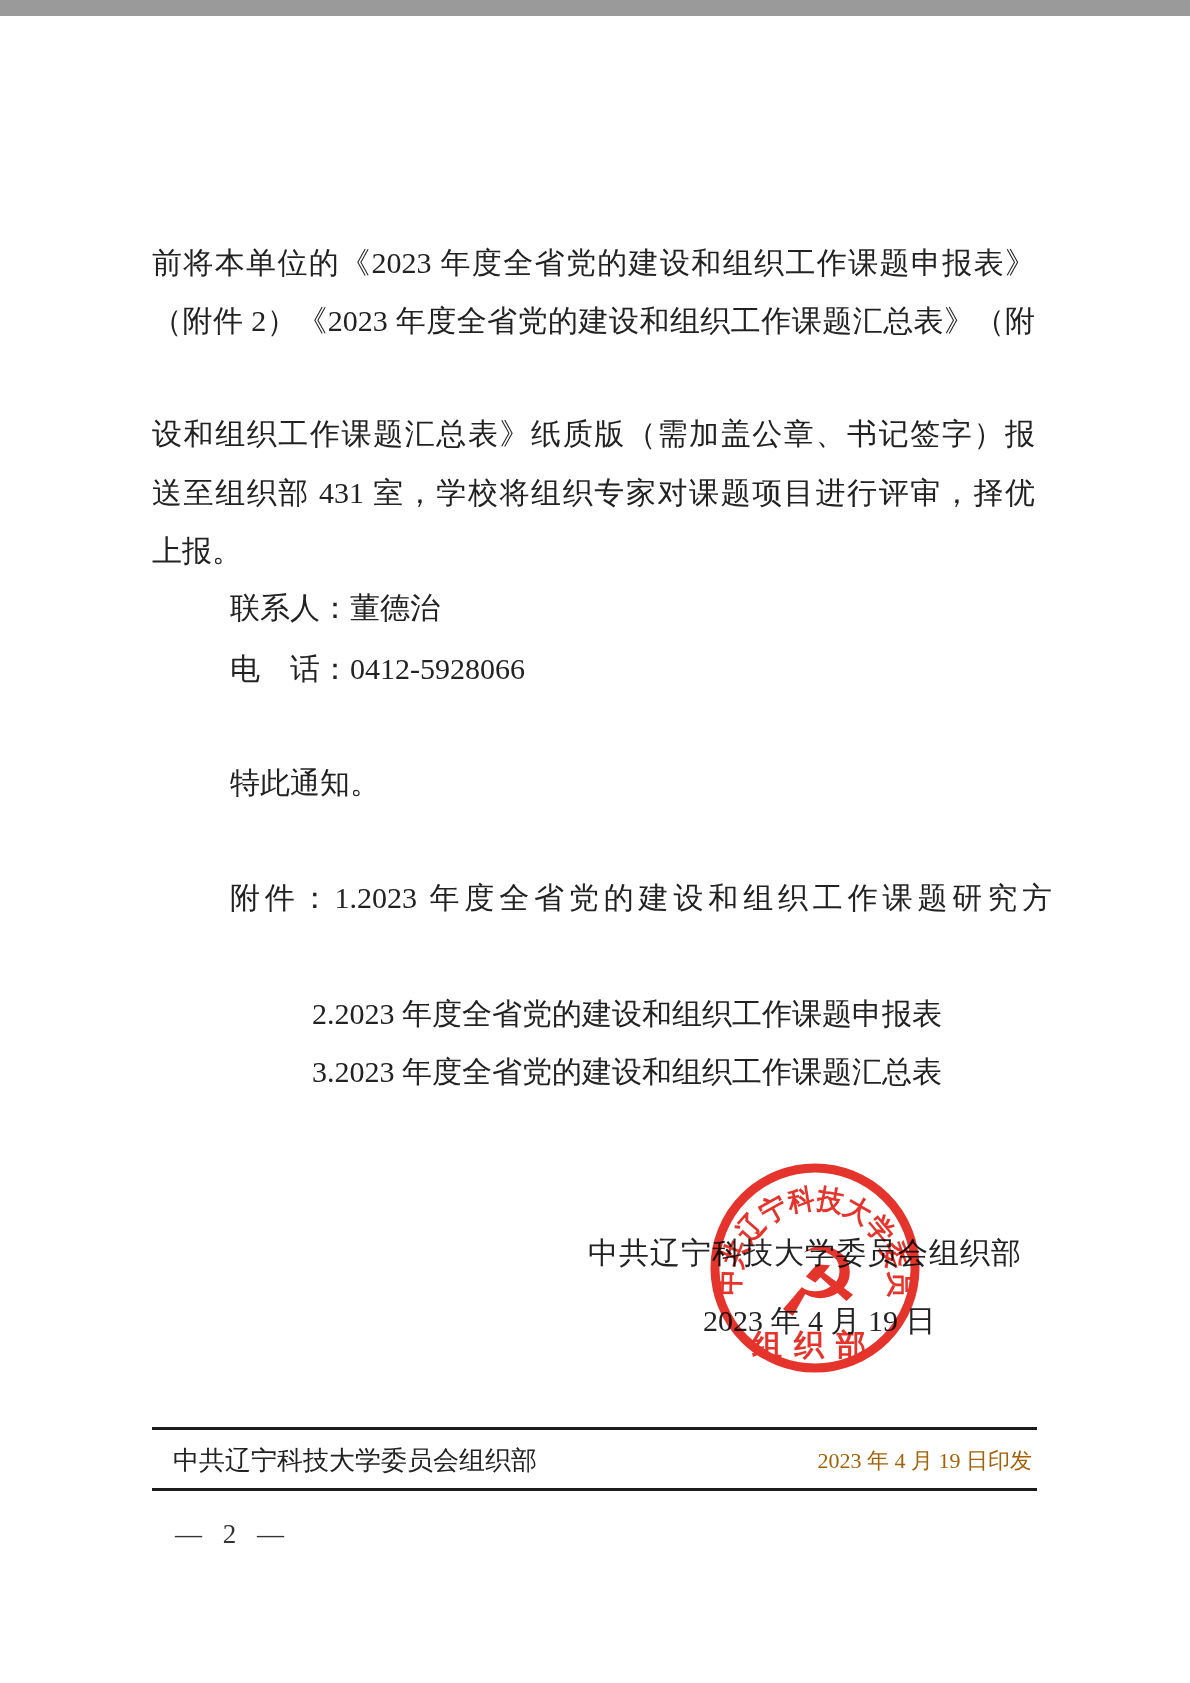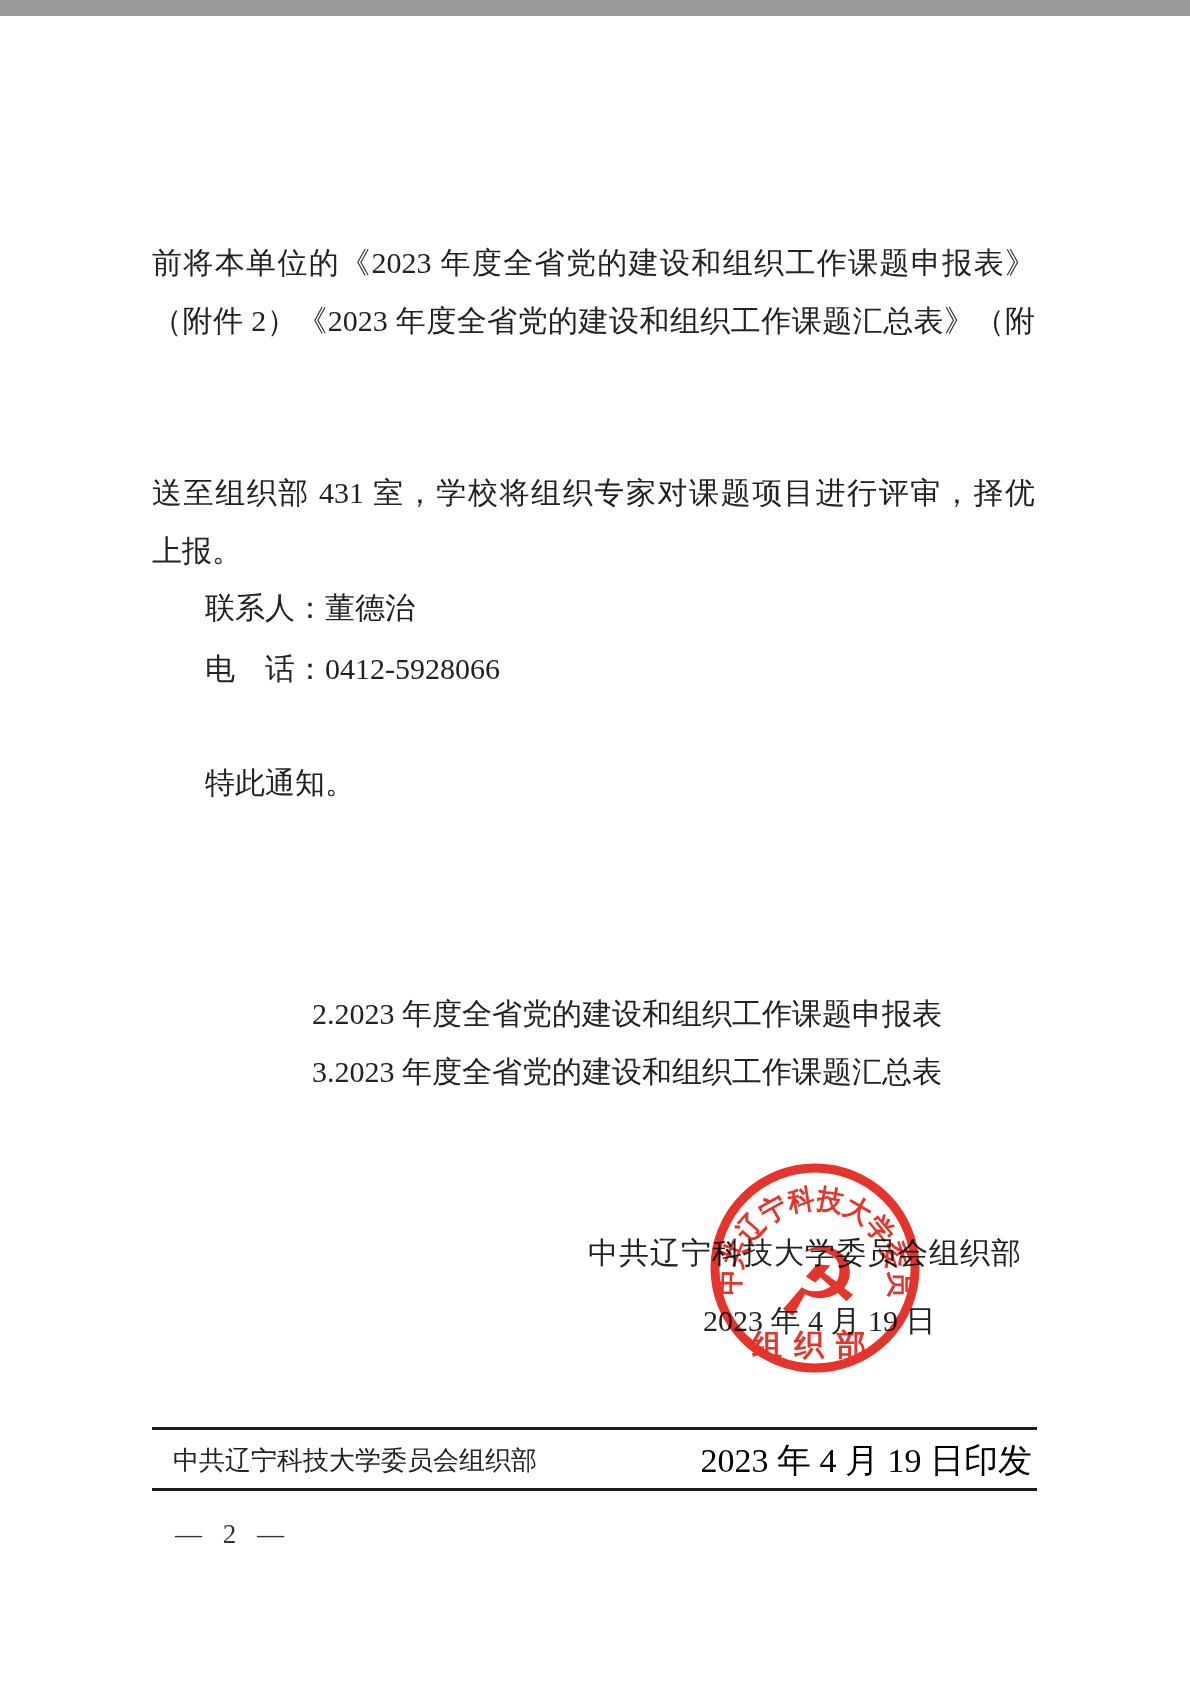--- a/index.html
+++ b/index.html
@@ -20,21 +20,21 @@
     line-height:58px;
     font-size:30px;
     white-space:nowrap;
     color:#222;
   }
   .line--fill{
     white-space:normal;
     text-align:justify;
     text-align-last:justify;
   }
-  .line--indent{ left:205px; width:822px; }
+  .line--indent{ left:230px; width:822px; }
   .line--att-cont{ left:335px; width:700px; }
   .line--att-item{ left:312px; width:723px; }
   .sig-org{
     position:absolute; left:588px; top:1208px;
     height:58px; line-height:58px; font-size:30px; letter-spacing:1px;
     white-space:nowrap; color:#222;
   }
   .sig-date{
     position:absolute; left:703px; top:1276px;
     height:58px; line-height:58px; font-size:30px;
@@ -53,43 +53,45 @@
   }
   .rule--top{ top:1411px; }
   .rule--bottom{ top:1472px; }
   .footer-issuer{
     position:absolute; left:173px; top:1428px;
     height:34px; line-height:34px; font-size:26px;
     white-space:nowrap; color:#222;
   }
   .footer-date{
     position:absolute; right:158px; top:1428px;
-    height:34px; line-height:34px; font-size:34px;
-    white-space:nowrap; color:#000000; text-align:center;
+    height:34px; line-height:34px; font-size:22px;
+    white-space:nowrap; color:#a16207; text-align:center;
   }
   .page-number{
     position:absolute; left:175px; top:1500px;
     height:36px; line-height:36px; font-size:27px;
     word-spacing:14px; color:#333; white-space:nowrap;
   }
 </style>
 </head>
 <body>
 
 <div class="page">
 
   <div class="line line--fill" style="top:218px">前将本单位的《2023 年度全省党的建设和组织工作课题申报表》</div>
   <div class="line line--fill" style="top:276px">（附件 2）《2023 年度全省党的建设和组织工作课题汇总表》（附</div>
+  <div class="line line--fill" style="top:389px">设和组织工作课题汇总表》纸质版（需加盖公章、书记签字）报</div>
   <div class="line line--fill" style="top:448px">送至组织部 431 室，学校将组织专家对课题项目进行评审，择优</div>
   <div class="line" style="top:506px">上报。</div>
 
   <div class="line line--indent" style="top:563px">联系人：董德治</div>
   <div class="line line--indent" style="top:624px">电　话：0412-5928066</div>
   <div class="line line--indent" style="top:738px">特此通知。</div>
 
+  <div class="line line--indent line--fill" style="top:853px">附件：1.2023 年度全省党的建设和组织工作课题研究方</div>
   <div class="line line--att-item" style="top:969px">2.2023 年度全省党的建设和组织工作课题申报表</div>
   <div class="line line--att-item" style="top:1027px">3.2023 年度全省党的建设和组织工作课题汇总表</div>
 
   <div class="sig-org">中共辽宁科技大学委员会组织部</div>
   <div class="sig-date">2023 年 4 月 19 日</div>
 
   <div class="seal">
     <svg width="220" height="220" viewBox="0 0 220 220" xmlns="http://www.w3.org/2000/svg">
       <circle cx="110" cy="110" r="100" fill="none" stroke="#e3241b" stroke-width="9"></circle>
       <path id="sealArc" d="M 34.8 137.4 A 76 76 0 1 1 185.2 137.4" fill="none"></path>

